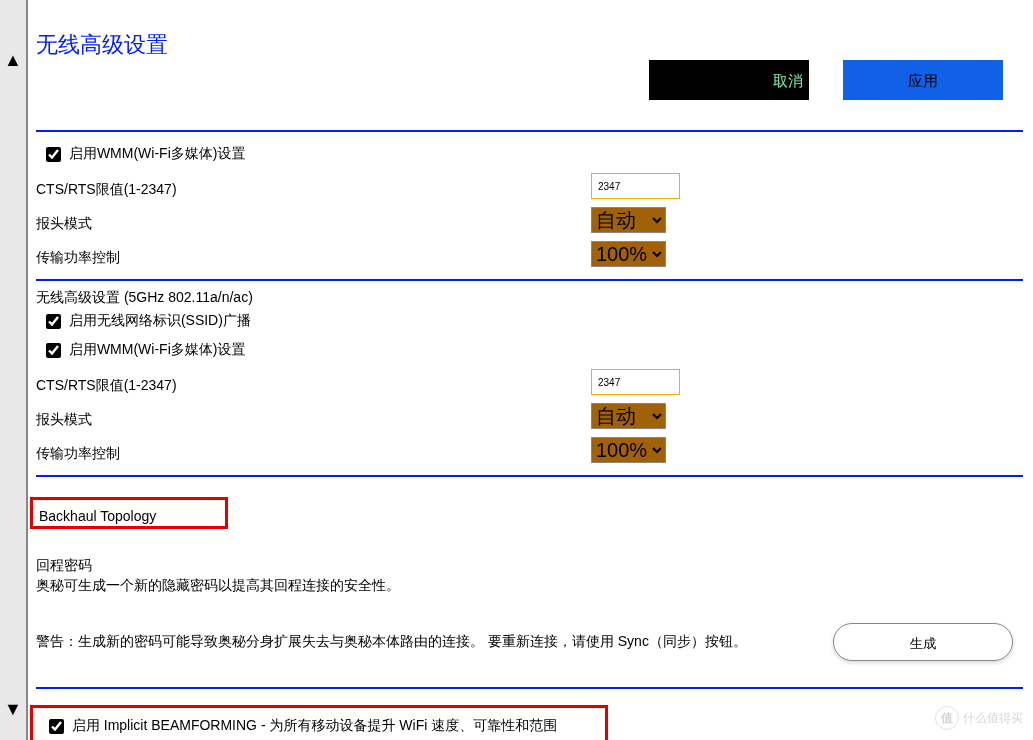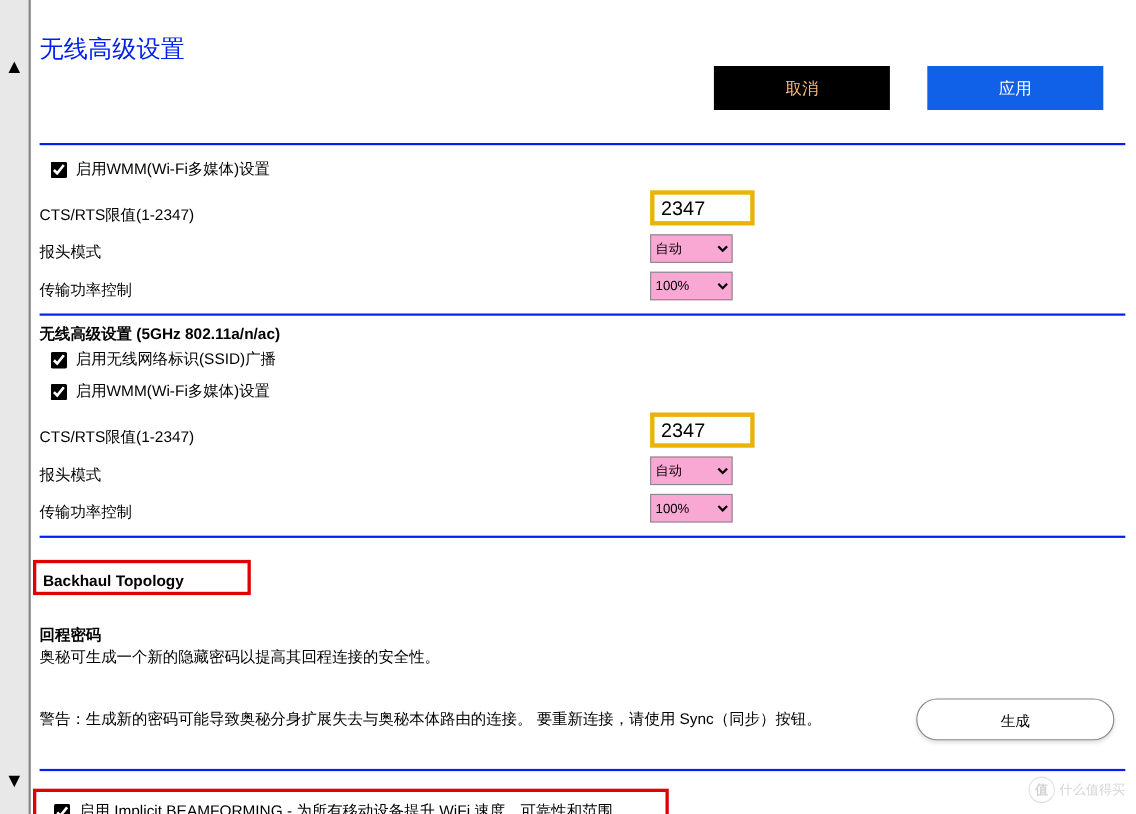--- a/index.html
+++ b/index.html
@@ -52,54 +52,54 @@
     display: inline-block;
     width: 160px;
     height: 40px;
     line-height: 40px;
     text-align: center;
     font-size: 15px;
     border: none;
     cursor: pointer;
     margin-left: 30px;
   }
-  .btn-cancel { background: #000; color: #fdba74; }
-  .btn-apply  { background: #1060e8; color: #ffffff; }
+  .btn-cancel { background: #000; color: #86efac; text-align: right; }
+  .btn-apply  { background: #1060e8; color: #000000; }
   .hr-blue {
     border: none;
     border-top: 2px solid #0020ee;
     margin: 8px 0;
   }
   .row {
     display: flex;
     align-items: flex-end;
     padding: 4px 0;
   }
   .row-label { width: 555px; }
   .checkbox-row { padding: 4px 0 4px 6px; }
   input[type=checkbox] {
     width: 15px;
     height: 15px;
     vertical-align: middle;
     margin-right: 4px;
     accent-color: #000;
   }
-  .section-head { font-weight: bold; margin-top: 8px; }
+  .section-head { font-weight: normal; margin-top: 8px; }
   .text-input {
     width: 75px;
     height: 24px;
-    border: 4px solid #eab308;
+    border: 1px solid #eab308;
     padding: 0 6px;
-    font-size: 18px;
+    font-size: 10px;
   }
   select {
     height: 26px;
     border: 1px solid #888;
-    font-size: 12px;
-    background:#f9a8d4;
+    font-size: 20px;
+    background:#a16207;
   }
   select.sel-mode { width: 75px; }
   select.sel-power { width: 75px; }
   .red-box-1 {
     border: 3px solid #e00000;
     padding: 8px 6px 2px 6px;
     margin-left: -6px;
     width: 180px;
   }
   .red-box-2 {

